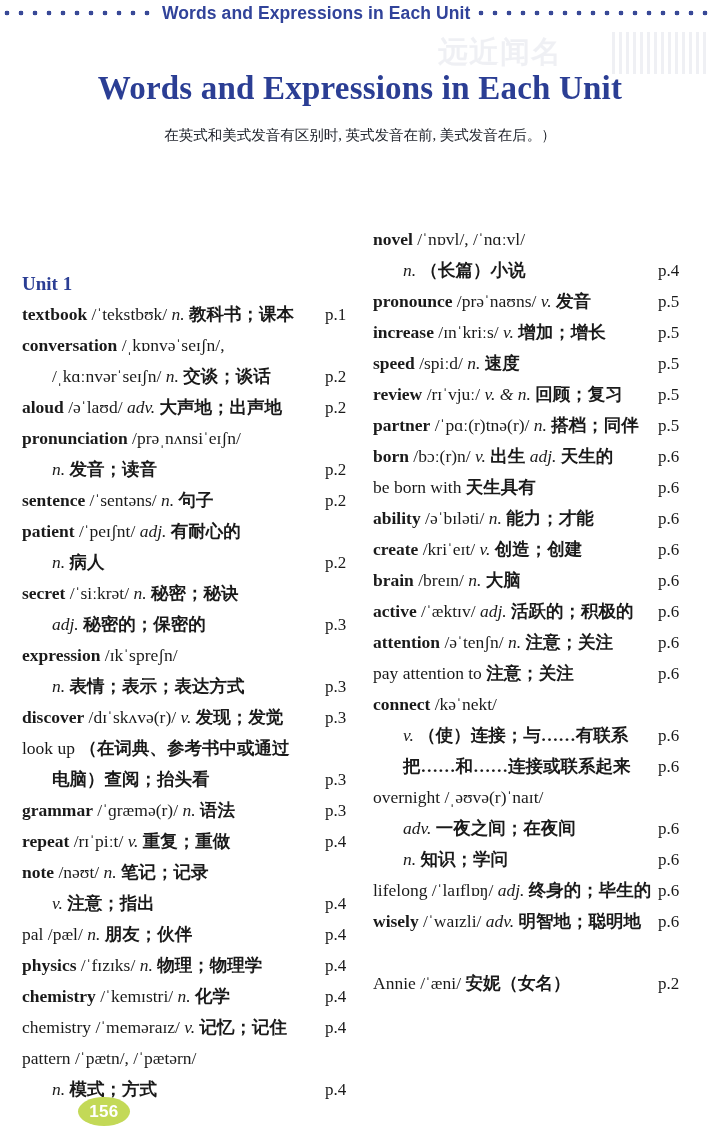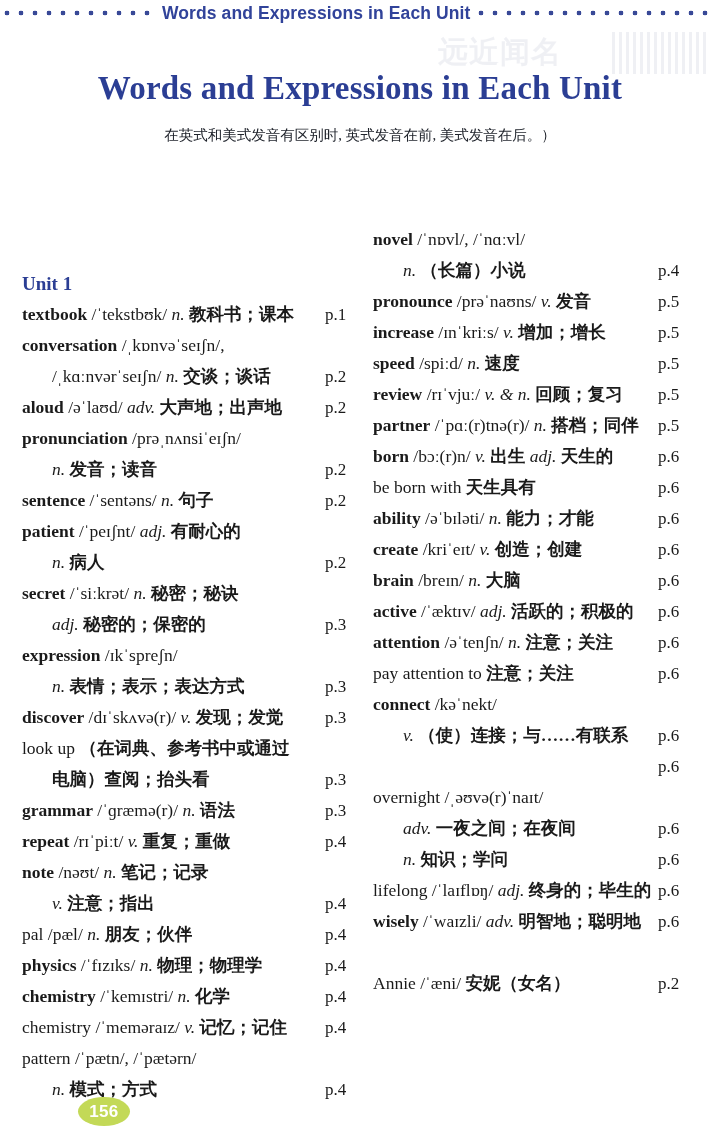--- a/index.html
+++ b/index.html
@@ -230,21 +230,21 @@
       <div class="entry-line"><span class="hw">born</span> <span class="ipa">/bɔː(r)n/</span> <span class="pos">v.</span> <span class="cn">出生</span> <span class="pos">adj.</span> <span class="cn">天生的</span> <span class="pg">p.6</span></div>
       <div class="entry-line"><span class="hw plain">be born with</span> <span class="cn">天生具有</span> <span class="pg">p.6</span></div>
       <div class="entry-line"><span class="hw">ability</span> <span class="ipa">/əˈbɪləti/</span> <span class="pos">n.</span> <span class="cn">能力；才能</span> <span class="pg">p.6</span></div>
       <div class="entry-line"><span class="hw">create</span> <span class="ipa">/kriˈeɪt/</span> <span class="pos">v.</span> <span class="cn">创造；创建</span> <span class="pg">p.6</span></div>
       <div class="entry-line"><span class="hw">brain</span> <span class="ipa">/breɪn/</span> <span class="pos">n.</span> <span class="cn">大脑</span> <span class="pg">p.6</span></div>
       <div class="entry-line"><span class="hw">active</span> <span class="ipa">/ˈæktɪv/</span> <span class="pos">adj.</span> <span class="cn">活跃的；积极的</span> <span class="pg">p.6</span></div>
       <div class="entry-line"><span class="hw">attention</span> <span class="ipa">/əˈtenʃn/</span> <span class="pos">n.</span> <span class="cn">注意；关注</span> <span class="pg">p.6</span></div>
       <div class="entry-line"><span class="hw plain">pay attention to</span> <span class="cn">注意；关注</span> <span class="pg">p.6</span></div>
       <div class="entry-line"><span class="hw">connect</span> <span class="ipa">/kəˈnekt/</span> </div>
       <div class="entry-line indent"><span class="pos">v.</span> <span class="cn">（使）连接；与……有联系</span> <span class="pg">p.6</span></div>
-      <div class="entry-line indent"> <span class="pg">p.6</span></div>
+      <div class="entry-line indent"><span class="cn">把……和……连接或联系起来</span> <span class="pg">p.6</span></div>
       <div class="entry-line"><span class="hw plain">overnight</span> <span class="ipa">/ˌəʊvə(r)ˈnaɪt/</span> </div>
       <div class="entry-line indent"><span class="pos">adv.</span> <span class="cn">一夜之间；在夜间</span> <span class="pg">p.6</span></div>
       <div class="entry-line indent"><span class="pos">n.</span> <span class="cn">知识；学问</span> <span class="pg">p.6</span></div>
       <div class="entry-line"><span class="hw plain">lifelong</span> <span class="ipa">/ˈlaɪflɒŋ/</span> <span class="pos">adj.</span> <span class="cn">终身的；毕生的</span> <span class="pg">p.6</span></div>
       <div class="entry-line"><span class="hw">wisely</span> <span class="ipa">/ˈwaɪzli/</span> <span class="pos">adv.</span> <span class="cn">明智地；聪明地</span> <span class="pg">p.6</span></div>
       <div class="entry-line spacer"></div>
       <div class="entry-line"><span class="hw plain">Annie</span> <span class="ipa">/ˈæni/</span> <span class="cn">安妮（女名）</span> <span class="pg">p.2</span></div>
     </div>
 </div>
 

